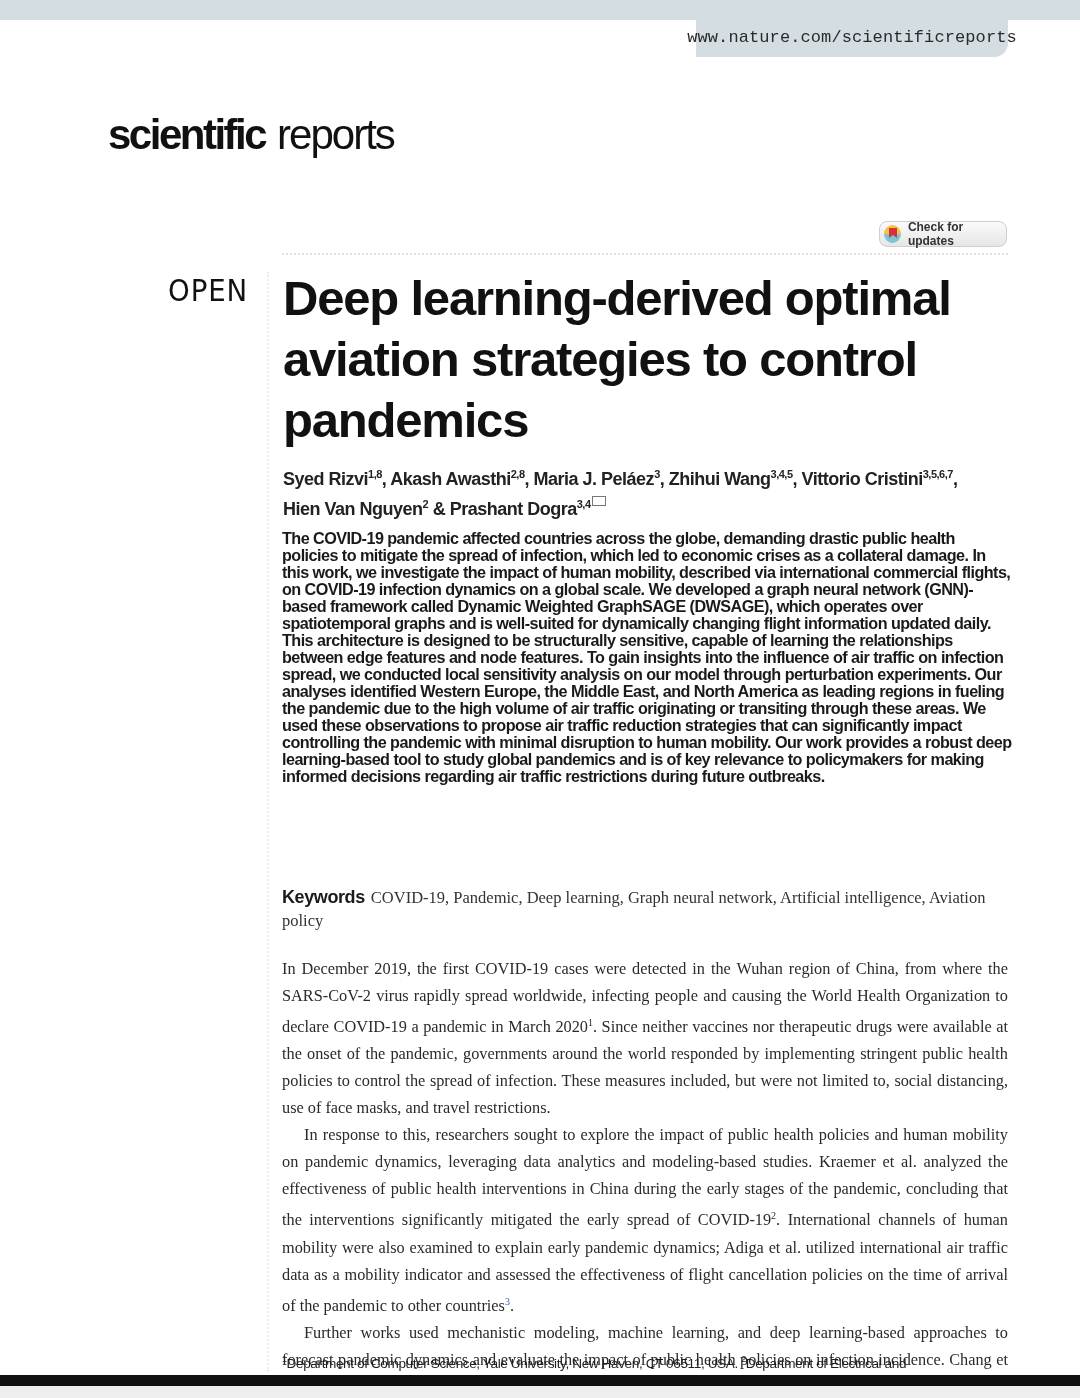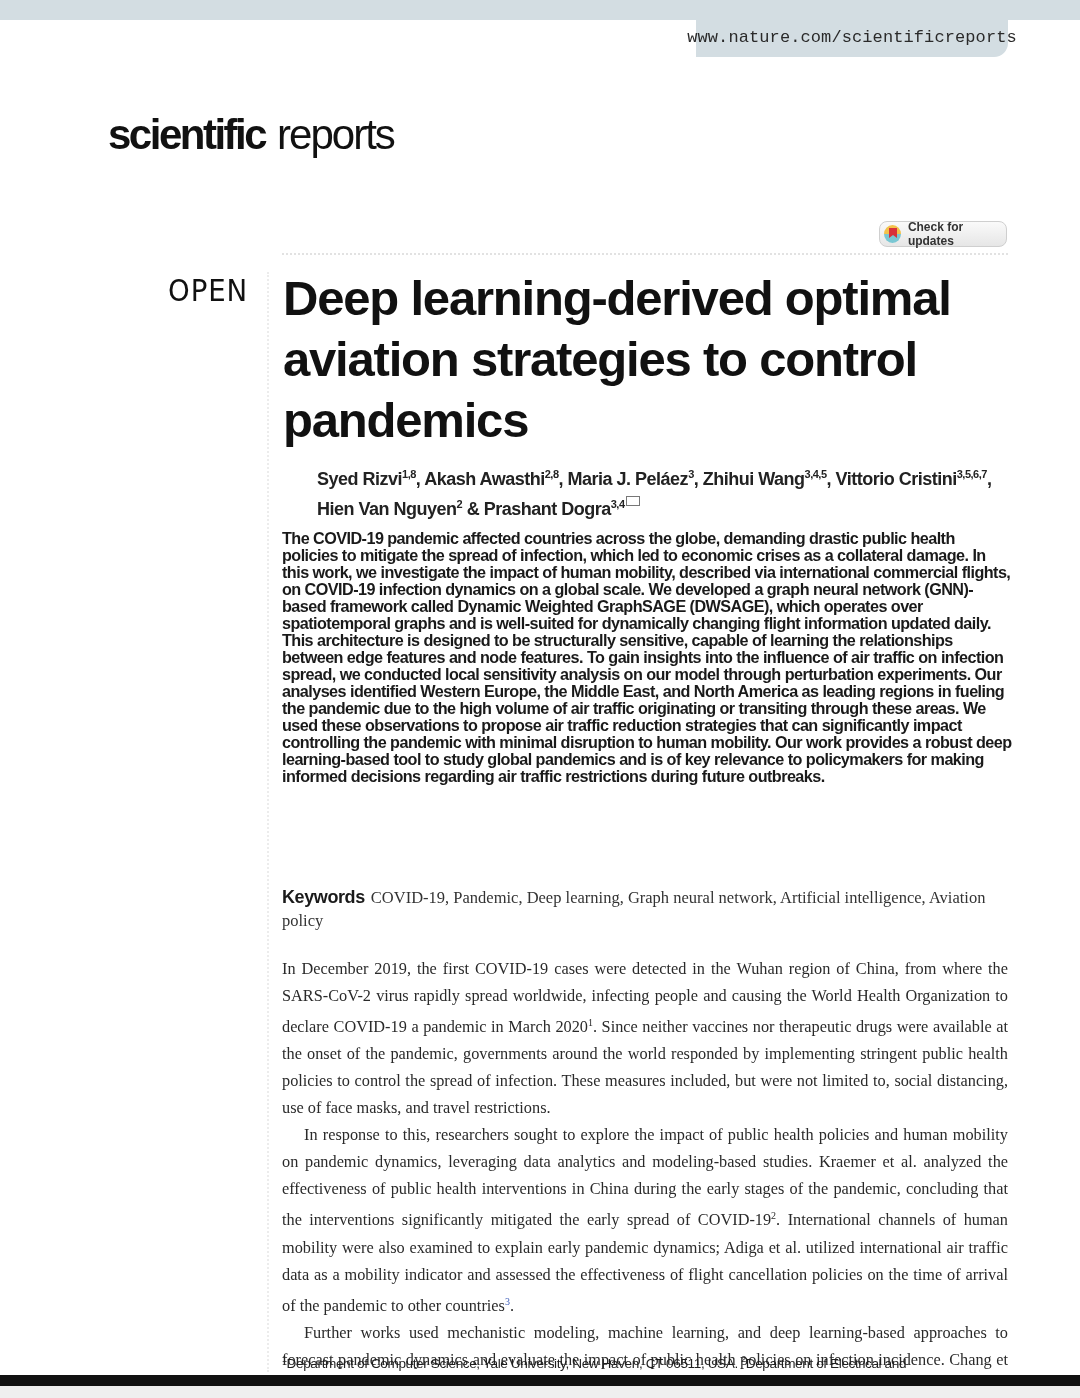--- a/index.html
+++ b/index.html
@@ -54,21 +54,21 @@
     letter-spacing: 1px; color: #111; font-family: "DejaVu Sans", sans-serif;
     transform: scaleX(0.92); transform-origin: left;
   }
   .title {
     position: absolute; left: 283px; top: 268px; width: 720px;
     font-size: 49px; line-height: 61px; font-weight: 700; letter-spacing: -1.2px;
     color: #111; margin: 0;
   }
   .authors {
     position: absolute; left: 283px; top: 462px; width: 730px;
-    font-size: 18px; line-height: 25px; font-weight: 700; color: #222; letter-spacing: -0.5px; margin-left: 34px;
+    font-size: 18px; line-height: 25px; font-weight: 700; color: #222; letter-spacing: -0.5px;
   }
   .authors sup { font-size: 11px; font-weight: 700; }
   .mail-icon { display: inline-block; width: 12px; height: 8px; border: 1px solid #777; vertical-align: 9px; margin-left: 1px; position: relative; }
   .abstract {
     position: absolute; left: 282px; top: 530px; width: 730px;
     font-size: 16.2px; line-height: 17px; font-weight: 700; color: #1a1a1a;
     letter-spacing: -0.55px; margin: 0;
   }
   .keywords {
     position: absolute; left: 282px; top: 886px; width: 730px;

